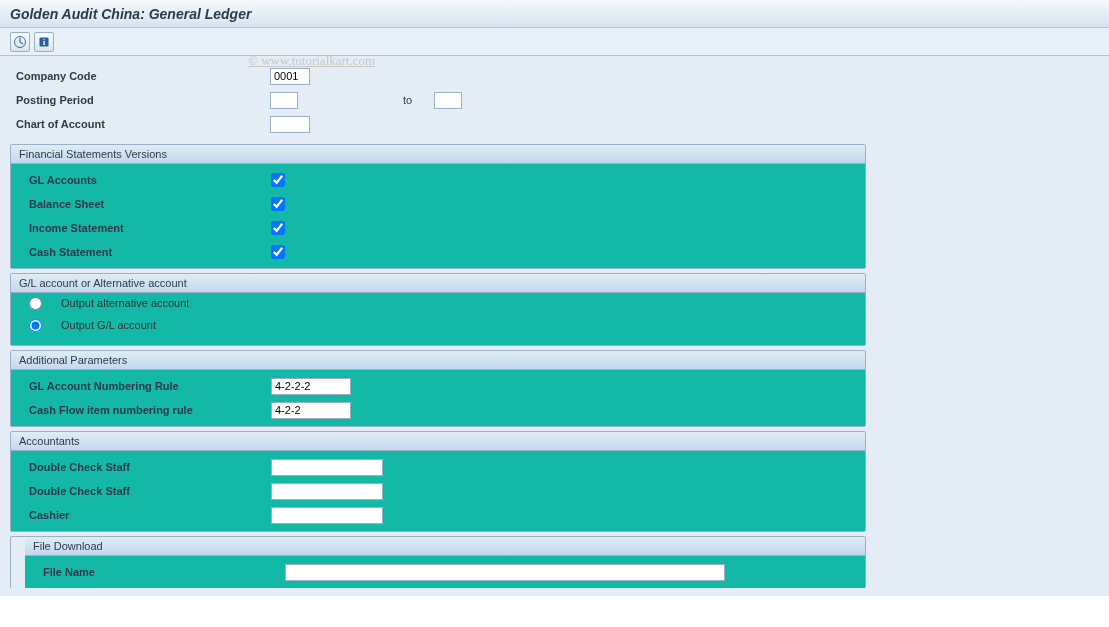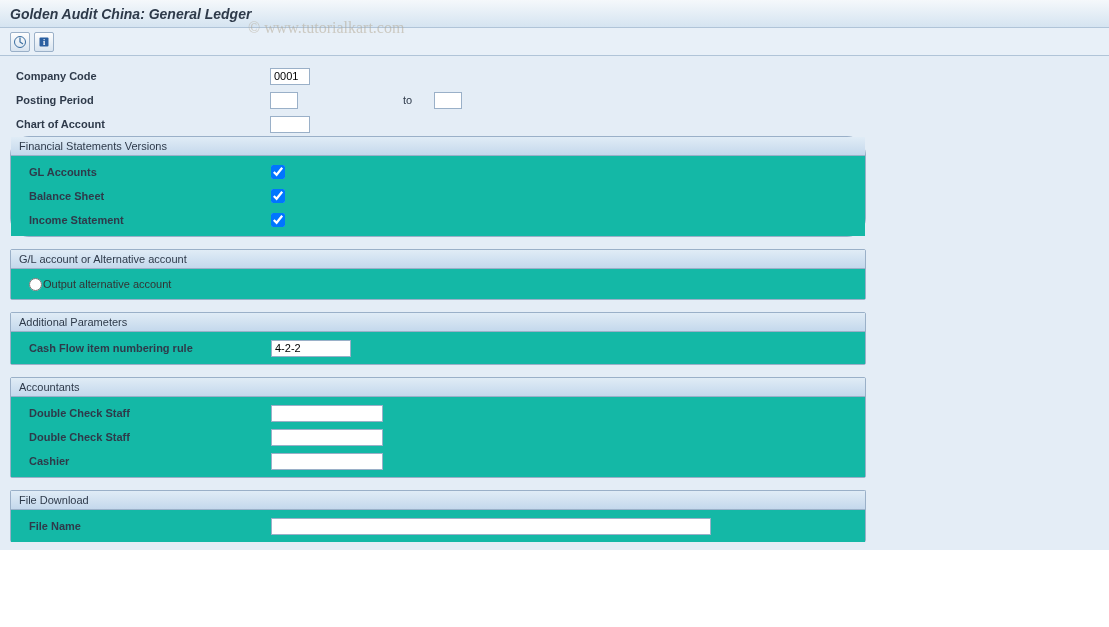--- a/index.html
+++ b/index.html
@@ -76,57 +76,58 @@
       width: 14px;
       height: 14px;
       vertical-align: middle;
     }
     .range-to {
       margin-left: 105px;
       margin-right: 22px;
       color: #2e3a4a;
     }
     .groupbox {
-      margin-top: 12px;
+      margin-top: 4px;
       border: 1px solid #9ab0c8;
       border-radius: 2px;
       width: 856px;
     }
     .group-header {
       background: linear-gradient(to bottom, #e0ecf6, #c4d8ec);
       border-bottom: 1px solid #9ab0c8;
       padding: 3px 8px;
       color: #2e3a4a;
       font-size: 11px;
     }
     .group-body {
       padding: 4px 0;
       background: #14b8a6;
     }
     .radio-row {
       display: flex;
-      align-items: center;
+      align-items: flex-start;
       height: 22px;
       padding-left: 18px;
-      gap: 1px;
+      gap: 19px;
     }
     .radio-row input[type=radio] {
       width: 13px;
       height: 13px;
     }
     .watermark {
       position: absolute;
-      top: 19px;
+      top: 53px;
       left: 248px;
-      font-size: 16px;
+      font-size: 13px;
       color: rgba(180,170,150,0.55);
       font-family: Georgia, serif;
       pointer-events: none;
       z-index: 100;
       white-space: nowrap;
+      text-decoration: underline;
     }
   </style>
 </head>
 <body>
 
 <div class="watermark">© www.tutorialkart.com</div>
 
 <div class="titlebar">
   <h1>Golden Audit China: General Ledger</h1>
 </div>
@@ -156,52 +157,64 @@
     <span class="field-label">Posting Period</span>
     <input class="field-input w-xs" value="" style="">
     <span class="range-to">to</span>
     <input class="field-input w-xs" value="" style="">
   </div>
   <div class="field-row">
     <span class="field-label">Chart of Account</span>
     <input class="field-input w-small" value="" style="">
   </div>
 
-  <div class="groupbox" style="margin-top:0;border-radius:19px;">
+  <div class="groupbox" style="margin-top:8px;">
     <div class="group-header">Financial Statements Versions</div>
     <div class="group-body">
       <div class="field-row">
         <span class="field-label indent">GL Accounts</span>
         <input type="checkbox" class="cb" checked="" style="">
       </div>
       <div class="field-row">
         <span class="field-label indent">Balance Sheet</span>
         <input type="checkbox" class="cb" checked="" style="">
       </div>
       <div class="field-row">
         <span class="field-label indent">Income Statement</span>
+        <input type="checkbox" class="cb" checked="" style="">
+      </div>
+      <div class="field-row">
+        <span class="field-label indent">Cash Statement</span>
         <input type="checkbox" class="cb" checked="" style="">
       </div>
     </div>
   </div>
 
   <div class="groupbox">
     <div class="group-header">G/L account or Alternative account</div>
     <div class="group-body">
       <div class="radio-row">
         <input type="radio" name="acct" style="">
         <span>Output alternative account</span>
       </div>
+      <div class="radio-row">
+        <input type="radio" name="acct" checked="" style="">
+        <span>Output G/L account</span>
+      </div>
     </div>
   </div>
 
   <div class="groupbox">
     <div class="group-header">Additional Parameters</div>
     <div class="group-body">
       <div class="field-row">
+        <span class="field-label indent">GL Account Numbering Rule</span>
+        <input class="field-input w-mid" value="4-2-2-2" style="">
+      </div>
+      <div class="field-row">
         <span class="field-label indent">Cash Flow item numbering rule</span>
         <input class="field-input w-mid" value="4-2-2" style="">
       </div>
     </div>
   </div>
 
   <div class="groupbox">
     <div class="group-header">Accountants</div>
     <div class="group-body">
       <div class="field-row">
@@ -212,21 +225,21 @@
         <span class="field-label indent">Double Check Staff</span>
         <input class="field-input w-large" value="" style="">
       </div>
       <div class="field-row">
         <span class="field-label indent">Cashier</span>
         <input class="field-input w-large" value="" style="">
       </div>
     </div>
   </div>
 
-  <div class="groupbox" style="border-bottom:none;">
+  <div class="groupbox" style="border-bottom:none;padding-left:14px;">
     <div class="group-header">File Download</div>
     <div class="group-body">
       <div class="field-row">
         <span class="field-label indent">File Name</span>
         <input class="field-input w-xl" value="" style="">
       </div>
     </div>
   </div>
 
 </div>

